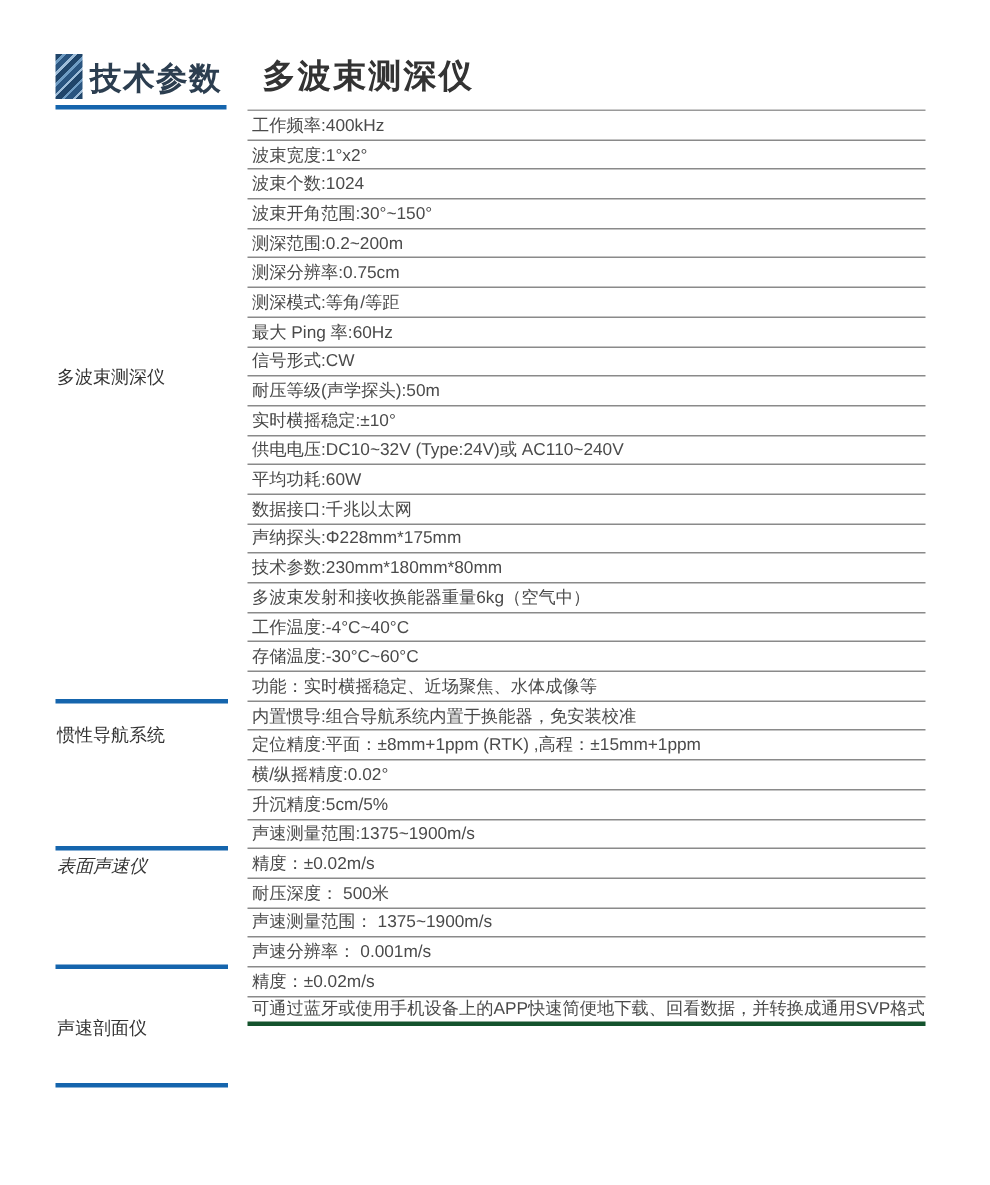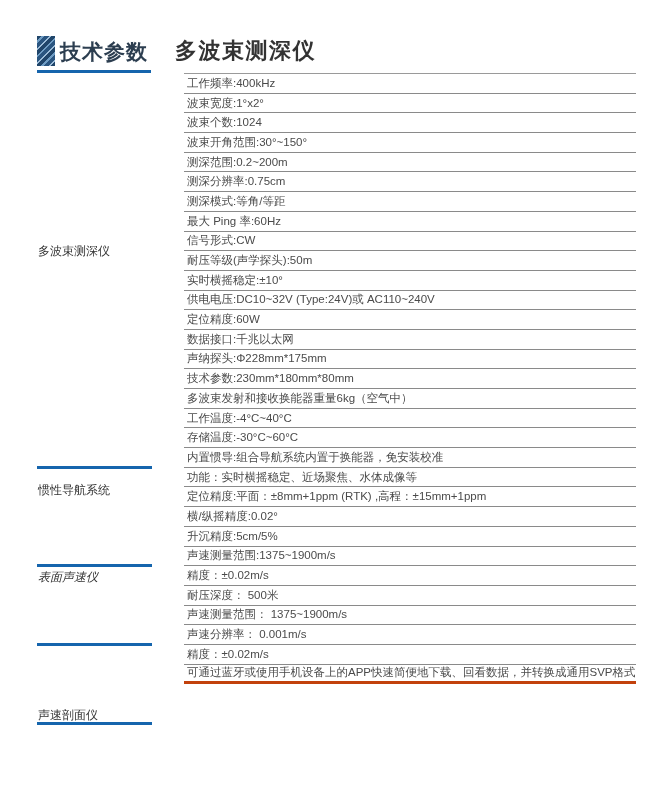--- a/index.html
+++ b/index.html
@@ -32,31 +32,30 @@
   .page-title {
     position:absolute; left:175px; top:36px;
     font-size:22px; font-weight:bold; color:#333333;
     letter-spacing:1.5px; white-space:nowrap;
   }
 
   
   .spec-table {
     position:absolute; left:165px; top:73px; width:452px;
     border-top:1px solid #9a9a9a;
-    margin-left:19px;
   }
   .row {
     height:19.7px;
     border-bottom:1px solid #8a8a8a;
     display:flex; align-items:center;
     padding-left:3px;
     font-size:11.5px; color:#4a4a4a;
     white-space:nowrap; overflow:hidden;
   }
-  .row.last-row { border-bottom:3px solid #c2410c; }
+  .row.last-row { border-bottom:3px solid #14532d; }
 
   
   .cat-label {
     position:absolute; left:38px;
     font-size:12px; color:#333333; font-weight:500;
     white-space:nowrap;
   }
   .blue-line {
     position:absolute; left:37px; width:115px; height:3px;
     background:#1565ad;
@@ -75,45 +74,45 @@
   </div>
 
   <div id="sidebar">
       <div class="blue-line" style="top: 465.5px;"></div>
       <div class="cat-label" style="top: 243px;">多波束测深仪</div>
       <div class="blue-line" style="top: 564px;"></div>
       <div class="cat-label" style="top: 482px;">惯性导航系统</div>
       <div class="blue-line" style="top: 642.8px;"></div>
       <div class="cat-label" style="top: 569px; font-style: italic;">表面声速仪</div>
       <div class="blue-line" style="top: 721.6px;"></div>
-      <div class="cat-label" style="top: 676.7px; margin-top: 30px;">声速剖面仪</div>
+      <div class="cat-label" style="top: 676.7px;">声速剖面仪</div>
     </div>
 
   <div class="spec-table" id="spec-rows">
       <div class="row">工作频率:400kHz</div>
       <div class="row">波束宽度:1°x2°</div>
       <div class="row">波束个数:1024</div>
       <div class="row">波束开角范围:30°~150°</div>
       <div class="row">测深范围:0.2~200m</div>
       <div class="row">测深分辨率:0.75cm</div>
       <div class="row">测深模式:等角/等距</div>
       <div class="row">最大 Ping 率:60Hz</div>
       <div class="row">信号形式:CW</div>
       <div class="row">耐压等级(声学探头):50m</div>
       <div class="row">实时横摇稳定:±10°</div>
       <div class="row">供电电压:DC10~32V (Type:24V)或 AC110~240V</div>
-      <div class="row">定位精度:60W</div>
+      <div class="row">平均功耗:60W</div>
       <div class="row">数据接口:千兆以太网</div>
       <div class="row">声纳探头:Φ228mm*175mm</div>
       <div class="row">技术参数:230mm*180mm*80mm</div>
       <div class="row">多波束发射和接收换能器重量6kg（空气中）</div>
       <div class="row">工作温度:-4°C~40°C</div>
       <div class="row">存储温度:-30°C~60°C</div>
+      <div class="row">功能：实时横摇稳定、近场聚焦、水体成像等</div>
       <div class="row">内置惯导:组合导航系统内置于换能器，免安装校准</div>
-      <div class="row">功能：实时横摇稳定、近场聚焦、水体成像等</div>
       <div class="row">定位精度:平面：±8mm+1ppm (RTK) ,高程：±15mm+1ppm</div>
       <div class="row">横/纵摇精度:0.02°</div>
       <div class="row">升沉精度:5cm/5%</div>
       <div class="row">声速测量范围:1375~1900m/s</div>
       <div class="row">精度：±0.02m/s</div>
       <div class="row">耐压深度： 500米</div>
       <div class="row">声速测量范围： 1375~1900m/s</div>
       <div class="row">声速分辨率： 0.001m/s</div>
       <div class="row">精度：±0.02m/s</div>
       <div class="row last-row">可通过蓝牙或使用手机设备上的APP快速简便地下载、回看数据，并转换成通用SVP格式</div>

